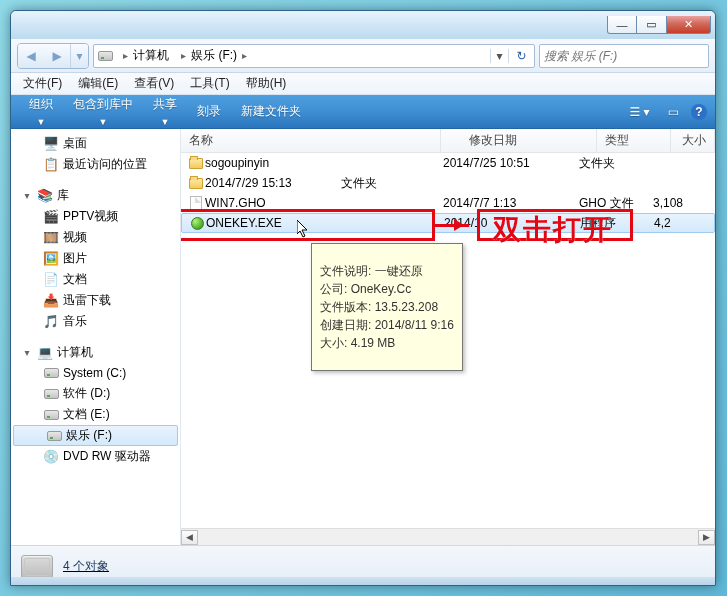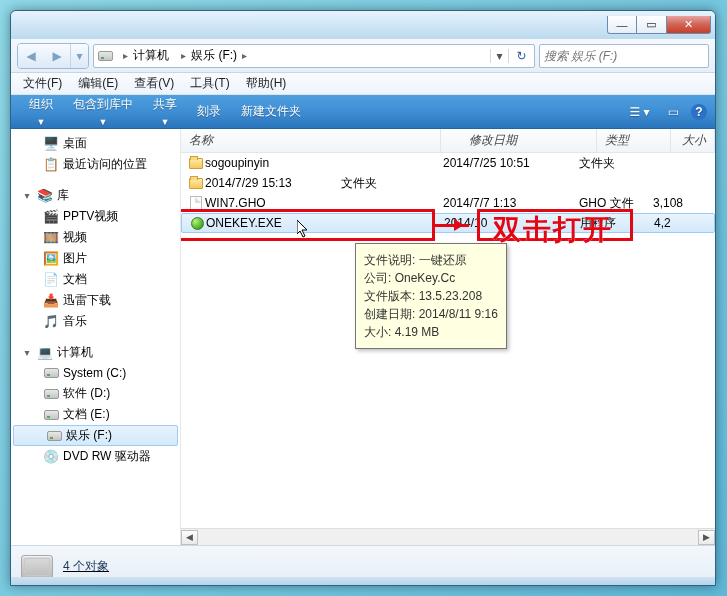--- a/index.html
+++ b/index.html
@@ -49,21 +49,21 @@
 .navitem { display: flex; align-items: center; gap: 4px; padding: 2px 4px 2px 10px; cursor: default; white-space: nowrap; }
 .navitem.selected { background: linear-gradient(#e8f3fd, #d3e9fb); border: 1px solid #a0cbef; border-radius: 2px; padding: 1px 3px 1px 9px; margin: 0 2px; }
 .navitem .exp { width: 12px; font-size: 10px; color: #666; text-align: center; display: inline-block; }
 .navitem .ic { width: 16px; height: 16px; display: flex; align-items: center; justify-content: center; font-size: 13px; }
 .navgroup { margin-bottom: 10px; }
 .navitem.indent { padding-left: 32px; }
 
 
 .filepane { flex: 1; display: flex; flex-direction: column; position: relative; overflow: hidden; }
 .colheader { height: 24px; border-bottom: 1px solid #e5e5e5; display: flex; align-items: center; background: linear-gradient(#fdfdfe, #f1f4f8); color: #444; }
-.colheader .col { padding: 0 8px; border-right: 1px solid #e1e6eb; height: 100%; display: flex; align-items: center; font-style: italic; }
+.colheader .col { padding: 0 8px; border-right: 1px solid #e1e6eb; height: 100%; display: flex; align-items: center; }
 .col.name { width: 260px; }
 .col.date { width: 136px; margin-left: 20px; }
 .col.type { width: 74px; }
 .col.size { flex: 1; text-align: right; justify-content: flex-end; }
 .filelist { flex: 1; overflow: auto; position: relative; }
 .filerow { height: 20px; display: flex; align-items: center; padding-left: 6px; }
 .filerow.selected { background: linear-gradient(#e8f3fd, #d3e9fb); border: 1px solid #a0cbef; border-radius: 2px; }
 .filerow .ic { width: 18px; display: flex; align-items: center; justify-content: center; font-size: 13px; }
 .filerow .nm { width: 238px; }
 .filerow .dt { width: 136px; }
@@ -80,21 +80,21 @@
 .statusbar .bigicon::after { content: ''; position: absolute; left: 2px; top: 2px; right: 2px; bottom: 2px; border: 1px solid #c8c8c8; border-radius: 2px; }
 .statusbar .txt { color: #1e395b; }
 
 
 .redbox { position: absolute; border: 3px solid #e30613; pointer-events: none; }
 .redarrow { position: absolute; height: 3px; background: #e30613; }
 .redarrow::after { content: ''; position: absolute; right: -1px; top: -5px; border: 6px solid transparent; border-left-color: #e30613; border-left-width: 10px; }
 .redtext { position: absolute; color: #e30613; font-size: 28px; font-weight: bold; letter-spacing: 2px; pointer-events: none; text-shadow: 0 0 1px #fff; }
 
 
-.tooltip { position: absolute; background: #ffffe1; border: 1px solid #767676; padding: 7px 8px; color: #333; line-height: 1.5; box-shadow: 2px 2px 4px rgba(0,0,0,0.25); margin-left: 44px; }
+.tooltip { position: absolute; background: #ffffe1; border: 1px solid #767676; padding: 18px 8px; color: #333; line-height: 1.5; box-shadow: 2px 2px 4px rgba(0,0,0,0.25); }
 
 
 .cursor { position: absolute; width: 14px; height: 20px; pointer-events: none; }
 
 
 .blueborder { position: absolute; left: 0; right: 0; bottom: 0; height: 8px; background: linear-gradient(#cfe2f2, #b7d3ea); }
 
 
 .ic-folder { width: 14px; height: 11px; background: linear-gradient(#ffe9a4, #f5c95e); border: 1px solid #d0a030; border-radius: 1px; position: relative; }
 .ic-folder::before { content: ''; position: absolute; top: -3px; left: 0; width: 6px; height: 3px; background: #f5d988; border: 1px solid #d0a030; border-bottom: none; border-radius: 1px 1px 0 0; }

